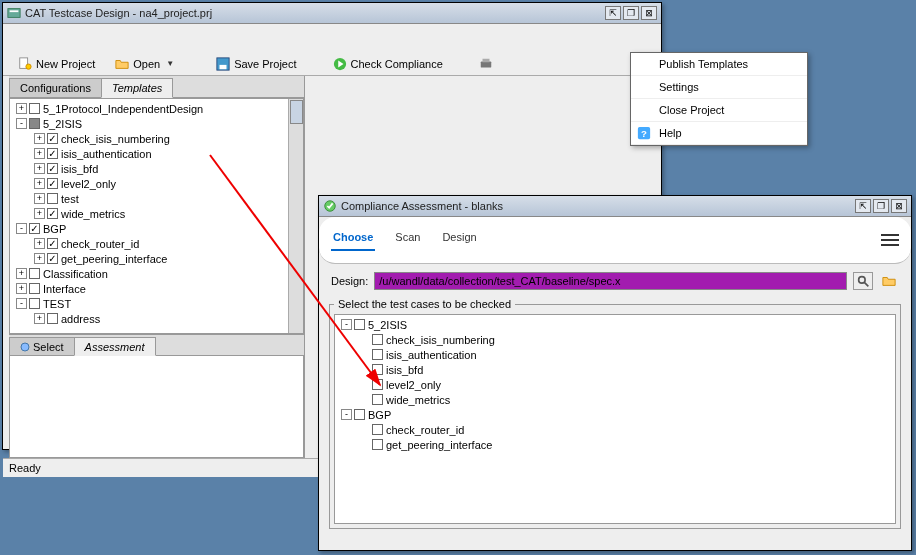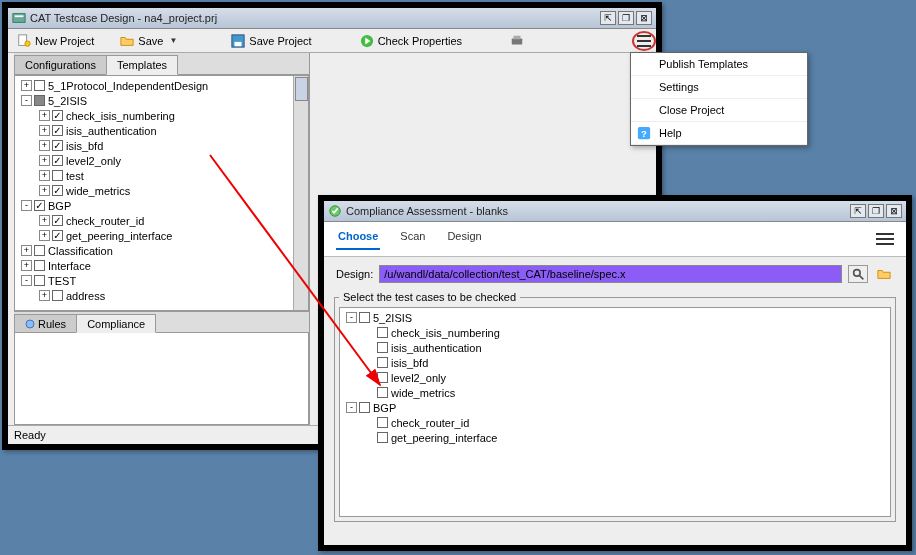--- a/index.html
+++ b/index.html
@@ -1,51 +1,51 @@
 <!DOCTYPE html>
 <html><head>
 <meta charset="utf-8">
 <style>
   * { box-sizing: border-box; font-family: Arial, sans-serif; font-size: 11px; }
   body { margin:0; padding:0; background:#5a81a8; width:916px; height:555px; position:relative; overflow:hidden;}
-  .window { position:absolute; background:#eeeeee; border:6px solid #000000; box-shadow:2px 2px 4px rgba(0,0,0,.3);}
+  .window { position:absolute; background:#eeeeee; border:1px solid #000000; box-shadow:2px 2px 4px rgba(0,0,0,.3);}
   .titlebar { background:linear-gradient(#d6dee8,#b7c5d7); height:21px; display:flex; align-items:center; padding:0 4px; border-bottom:1px solid #888;}
   .titlebar .ticon { width:14px; height:14px; margin-right:4px;}
   .titlebar .title { flex:1; color:#222; font-weight:normal;}
   .winbtn { width:16px; height:14px; margin-left:2px; border:1px solid #777; background:#e4e9f0; display:flex; align-items:center; justify-content:center; font-size:9px; line-height:1; cursor:default;}
-  .toolbar { height:24px; background:#eee; border-bottom:1px solid #aaa; display:flex; align-items:center; padding:0 0; gap:8px;}
+  .toolbar { height:24px; background:#eee; border-bottom:1px solid #aaa; display:flex; align-items:center; padding:0 6px; gap:2px;margin-top:28px;}
   .tbtn { display:flex; align-items:center; gap:4px; padding:2px 8px; border:1px solid transparent; border-radius:2px; cursor:default;}
   .tbi { width:14px; height:14px; display:inline-block;}
   .dd { font-size:8px; color:#333; margin-left:2px;}
   .hamb { width:24px; height:20px; display:flex; flex-direction:column; justify-content:center; gap:3px; align-items:center; border:2px solid #c33; border-radius:50%; padding:2px; margin-left:auto;}
   .hamb span { width:14px; height:2px; background:#333;}
   .tabs { display:flex; background:#ddd; border-bottom:1px solid #999; height:22px;}
   .tab { padding:3px 10px; border:1px solid #999; border-bottom:none; background:#ccc; margin-right:-1px; margin-top:2px;}
-  .tab.active { background:#eee; position:relative; z-index:1; border-bottom:1px solid #eee; margin-bottom:-1px;}
+  .tab.active { background:#eee; position:relative; z-index:1; border-bottom:1px solid #eee; margin-bottom:-1px;font-style:italic;}
   .tree { background:#fff; border:1px solid #999; overflow:auto; font-size:11px; padding:2px; position:relative;}
   .node { display:flex; align-items:center; height:15px; white-space:nowrap;}
   .toggle { width:11px; height:11px; border:1px solid #888; background:#fff; font-size:9px; line-height:9px; text-align:center; margin-right:2px; cursor:default;}
   .blank { width:13px; display:inline-block;}
   .chk { width:11px; height:11px; border:1px solid #666; background:#fff; margin-right:3px; display:inline-flex; align-items:center; justify-content:center; font-size:9px;}
   .chk.on::after { content:"✓"; font-size:10px; line-height:1;}
   .chk.half { background:#888;}
   .scroll { position:absolute; right:0; top:0; bottom:0; width:15px; background:#ddd; border-left:1px solid #aaa;}
   .scroll .thumb { background:#c8d4e3; border:1px solid #888; width:13px; height:24px; margin:1px auto;}
   .status { border-top:1px solid #aaa; padding:3px 6px; background:#eee; font-size:11px;}
   .btabs { display:flex; height:22px; background:#ddd; border-top:1px solid #999; border-bottom:1px solid #999;}
   .menu { position:absolute; width:178px; background:#fff; border:1px solid #666; box-shadow:2px 2px 5px rgba(0,0,0,.3);}
   .menu .mitem { display:flex; align-items:center; gap:6px; padding:5px 8px 5px 28px; position:relative; border-bottom:1px solid #eee;}
   .menu .mitem .mi { position:absolute; left:6px; width:14px; height:14px;}
-  .subtabs { display:flex; gap:18px; padding:6px 12px; border-bottom:1px solid #bbb; background:#fff;}
+  .subtabs { display:flex; gap:18px; padding:12px 12px; border-bottom:1px solid #bbb; background:#fff;border-radius:16px;}
   .subtab { padding:2px 2px 6px 2px; color:#333; cursor:default;}
   .subtab.active { color:#0066cc; border-bottom:2px solid #0066cc; font-weight:bold;}
   .hamb2 { margin-left:auto; width:18px; display:flex; flex-direction:column; gap:3px; justify-content:center; cursor:default;}
   .hamb2 span { height:2px; background:#333;}
   .field { display:flex; align-items:center; gap:6px; padding:8px 12px; background:#eee;}
-  .field input { flex:1; border:1px solid #888; background:#8b5cf6; padding:2px 4px; font-size:11px; height:18px;}
+  .field input { flex:1; border:1px solid #888; background:#a21caf; padding:2px 4px; font-size:11px; height:18px;}
   .iconbtn { width:20px; height:18px; border:1px solid #999; background:#eee; display:inline-flex; align-items:center; justify-content:center;}
   .fieldset { margin:0 10px 10px 10px; border:1px solid #999; background:#eee; padding:4px;}
   .fieldset legend { font-size:11px; padding:0 4px;}
   .arrow { position:absolute; pointer-events:none; z-index:5;}
 </style>
 </head>
 <body>
 
 <div class="window" style="left:2px; top:2px; width:660px; height:448px;">
   <div class="titlebar">
@@ -63,38 +63,38 @@
       <svg class="tbi" viewBox="0 0 16 16">
           <rect x="2" y="1" width="9" height="12" fill="#fff" stroke="#888"></rect>
           <circle cx="12" cy="11" r="3" fill="#fc0" stroke="#c80"></circle>
         </svg>
       <span>New Project</span>
     </div>
     <div class="tbtn">
       <svg class="tbi" viewBox="0 0 16 16">
           <path d="M1 4h5l1 2h8v7H1z" fill="#fc6" stroke="#c80"></path>
         </svg>
-      <span>Save</span>
+      <span>Open</span>
       <span class="dd">▼</span>
     </div>
     <div style="width:20px"></div>
     <div class="tbtn">
       <svg class="tbi" viewBox="0 0 16 16">
           <rect x="1" y="1" width="14" height="14" fill="#49c" stroke="#247"></rect>
           <rect x="4" y="9" width="8" height="5" fill="#fff"></rect>
         </svg>
       <span>Save Project</span>
     </div>
     <div style="width:14px"></div>
     <div class="tbtn">
       <svg class="tbi" viewBox="0 0 16 16">
           <circle cx="8" cy="8" r="7" fill="#4b4"></circle>
           <path d="M6 4l6 4-6 4z" fill="#fff"></path>
         </svg>
-      <span>Check Properties</span>
+      <span>Check Compliance</span>
     </div>
     <div style="width:14px"></div>
     <div class="tbtn">
       <svg class="tbi" viewBox="0 0 16 16">
           <rect x="2" y="5" width="12" height="7" fill="#777" rx="1"></rect>
           <rect x="4" y="2" width="8" height="4" fill="#aaa"></rect>
         </svg>
     </div>
     <div class="hamb">
         <span></span>
@@ -186,23 +186,23 @@
             <span class="toggle">+</span>
             <span class="chk"></span>
             <span>address</span>
           </div>
         </div>
       <div class="btabs">
         <div class="tab" style="display:flex;align-items:center;gap:3px;">
           <svg width="10" height="10">
               <circle cx="5" cy="5" r="4" fill="#8bf" stroke="#47a"></circle>
             </svg>
-          <span>Rules</span>
-        </div>
-        <div class="tab active">Compliance</div>
+          <span>Select</span>
+        </div>
+        <div class="tab active">Assessment</div>
       </div>
       <div style="flex:1; background:#fff; border:1px solid #999; border-top:none;"></div>
     </div>
     <div style="flex:1; background:#eee;"></div>
   </div>
   <div class="status">Ready</div>
 </div>
 
 <div class="menu" style="left:630px; top:52px;">
   <div class="mitem">

